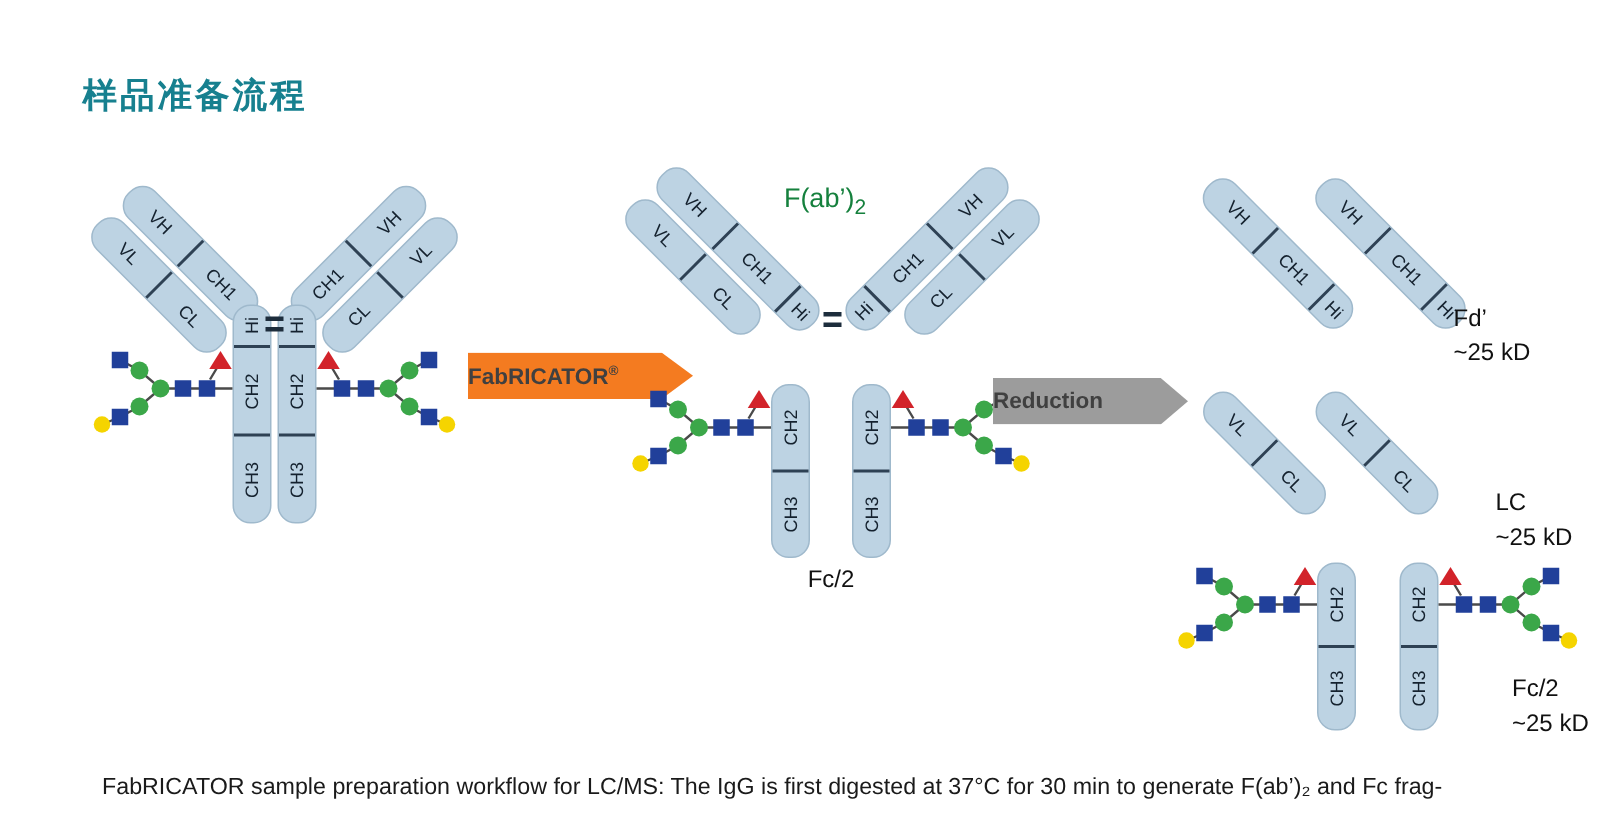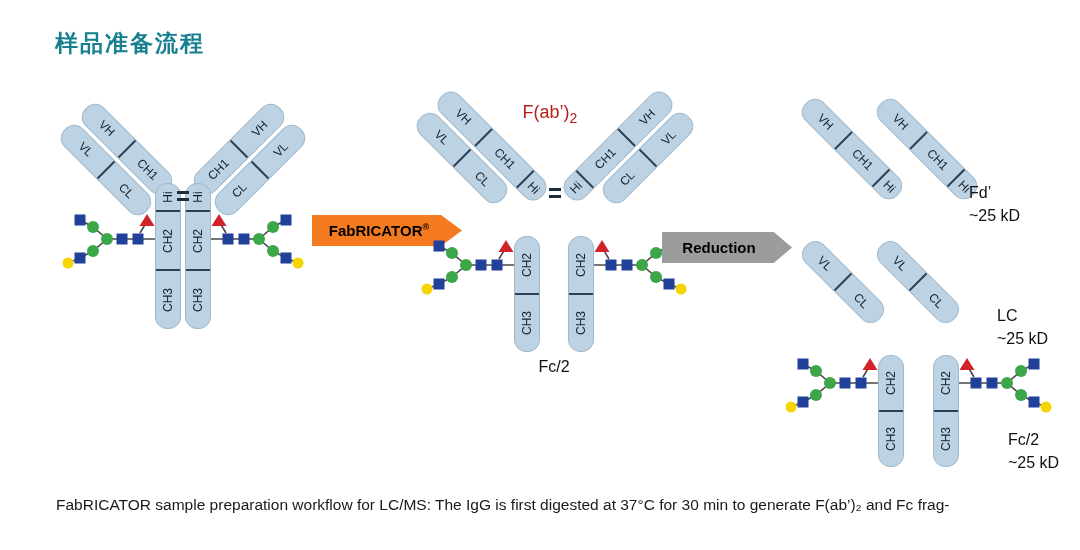--- a/index.html
+++ b/index.html
@@ -3,21 +3,21 @@
 <meta charset="utf-8">
 <style>
   * { margin:0; padding:0; box-sizing:border-box; }
   html,body { width:1080px; height:550px; }
   body {
     background:#ffffff;
     font-family:"Liberation Sans", sans-serif;
     position:relative;
     overflow:hidden;
   }
-  .stage { position:absolute; inset:0; }
+  .stage { position:absolute; inset:0;margin-top:20px; }
 
   .title {
     position:absolute; left:55px; top:28px;
     font-size:23px; font-weight:bold; letter-spacing:2px;
     color:var(--c-title,#17808F);
   }
 
   
   .chain {
     position:absolute; width:26px;
@@ -35,33 +35,33 @@
   .rot-r .seg span { transform:rotate(-90deg); }
   .rot-v .seg span { transform:rotate(-90deg); }
 
   .bond { position:absolute; width:12px; height:3px; background:#1d2d3c; }
 
   .glycan { position:absolute; overflow:visible; }
   .mirror { transform:scaleX(-1); }
 
   .arrow {
     position:absolute; height:31px;
-    display:flex; align-items:center; justify-content:center;
-    color:#000000; font-weight:bold; font-size:15px;
+    display:flex; align-items:center; 
+    color:#404040; font-weight:bold; font-size:15px;
     padding-right:16px;
   }
   .arrow sup { font-size:9px; }
 
-  .fab2-label { position:absolute; font-size:18px; color:#b91c1c; text-align:center; }
+  .fab2-label { position:absolute; font-size:18px; color:#15803d; text-align:center; }
   .fab2-label sub { font-size:14px; }
   .mid-label  { position:absolute; font-size:16px; color:#111; text-align:center; }
   .frag-label { position:absolute; font-size:16px; line-height:23px; color:#111; }
 
   .caption {
-    position:absolute; left:56px; top:492px; width:1010px;
+    position:absolute; left:68px; top:492px; width:1010px;
     font-size:15.5px; line-height:26px;
     color:var(--c-caption-text,#1A1A1A);
   }
 </style>
 </head>
 <body>
 
 <div class="stage">
 
   <svg width="0" height="0" style="position:absolute" aria-hidden="true">

